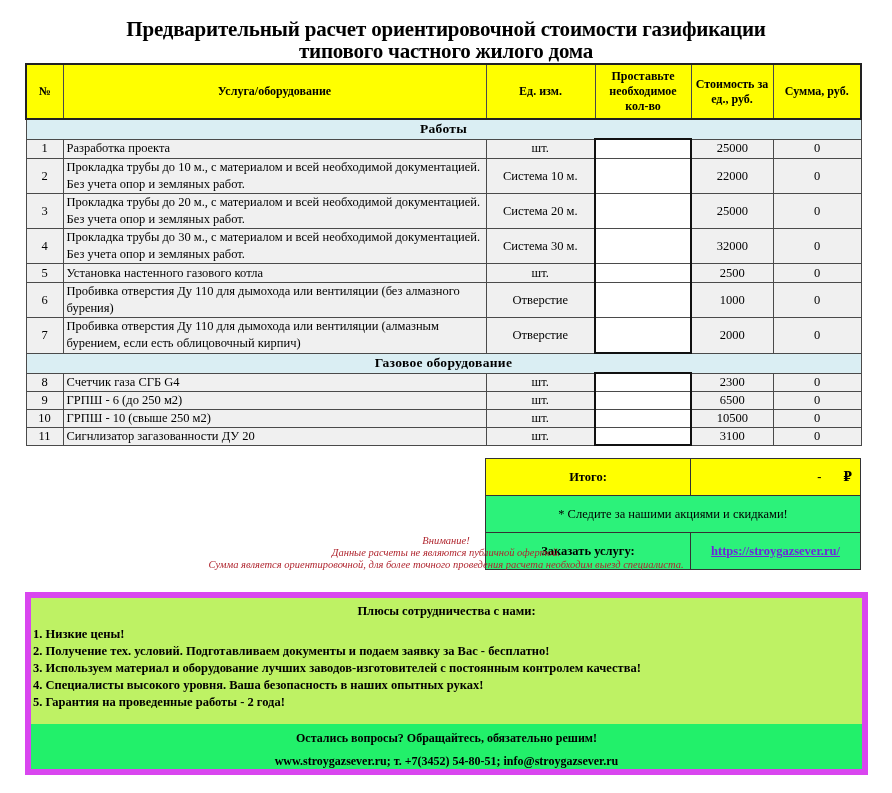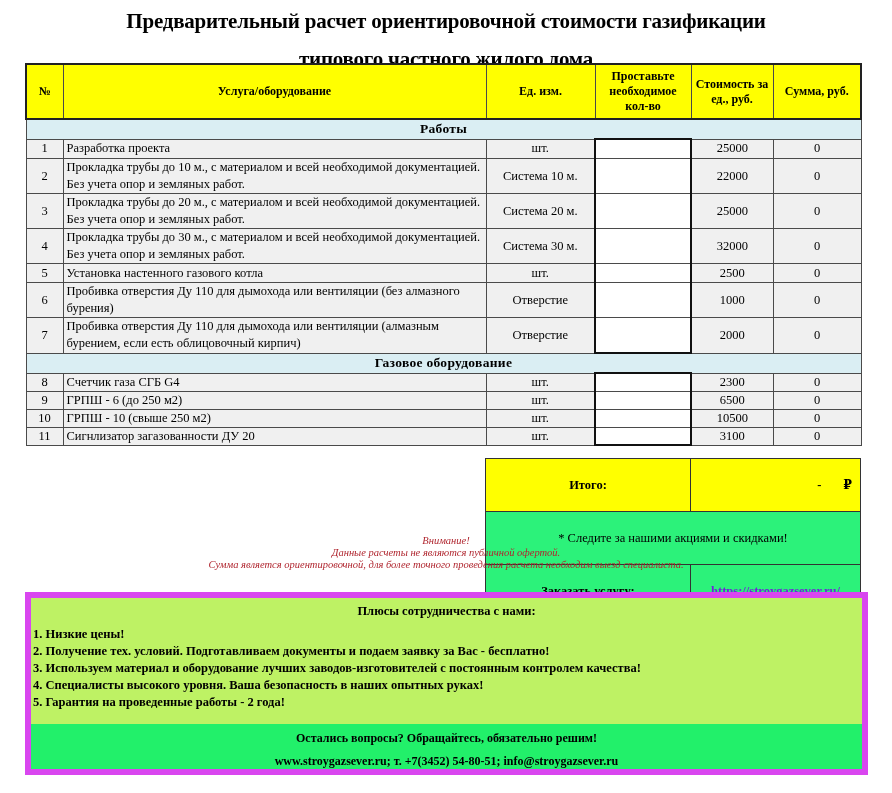--- a/index.html
+++ b/index.html
@@ -1,22 +1,22 @@
 <!DOCTYPE html>
 <html><head>
 <meta charset="utf-8">
 <style>
   html, body { margin: 0; padding: 0; background: #ffffff; }
   body { width: 892px; height: 793px; position: relative; overflow: hidden;
          font-family: "Liberation Serif", "DejaVu Serif", serif; color: #000; }
 
   .title { position: absolute; left: 0; width: 892px; text-align: center;
            font-weight: bold; font-size: 21px; line-height: 26px; letter-spacing: -0.2px; }
-  .title.l1 { top: 8px; }
-  .title.l2 { top: 46px; }
+  .title.l1 { top: 16px; }
+  .title.l2 { top: 38px; }
 
   table.calc { position: absolute; left: 25px; top: 63px; border-collapse: collapse;
                table-layout: fixed; width: 835px; font-size: 12.5px; }
   table.calc td, table.calc th { border: 1px solid #4a4a4a; padding: 0 3px; vertical-align: middle; }
   table.calc thead th { background: #ffff00; font-weight: bold; text-align: center;
                         height: 53px; font-size: 12px; line-height: 15px; }
   table.calc thead { border: 2px solid #222; }
   .section td { background: #daeef3; font-weight: bold; text-align: center; font-size: 13.5px;
                 letter-spacing: 0.3px; height: 18px; }
   .row td { background: #f0f0f0; }
@@ -24,21 +24,21 @@
   .row td.name { text-align: left; line-height: 17px; }
   .row.tall td { height: 34px; }
   .row.short td { height: 18px; }
   .row.mini td { height: 16px; }
   .row td.qty { background: #ffffff; border-left: 2px solid #111; border-right: 2px solid #111; }
   tr.last-item td.qty { border-bottom: 2px solid #111; }
   tr.first-item td.qty { border-top: 2px solid #111; }
 
   table.summary { position: absolute; left: 485px; top: 458px; border-collapse: collapse;
                   table-layout: fixed; width: 375px; font-size: 12.5px; }
-  table.summary td { border: 1px solid #333; text-align: center; padding: 16px 3px; height: 20px; }
+  table.summary td { border: 1px solid #333; text-align: center; padding: 8px 3px; height: 20px; }
   .total td { background: #ffff00; font-weight: bold; height: 21px; }
   .total td.val { text-align: right; padding-right: 8px; }
   .promo td { background: #2cf27a; }
   .order td { background: #2cf27a; font-weight: bold; height: 18px; }
   .order a { color: #6d28d9; text-decoration: underline; font-weight: bold; }
 
   .notice { position: absolute; left: 0; width: 892px; text-align: center; color: #b0262f;
             font-style: italic; font-size: 10.5px; line-height: 12px; top: 535px; }
 
   .benefits { position: absolute; left: 25px; top: 592px; width: 831px; height: 171px;

